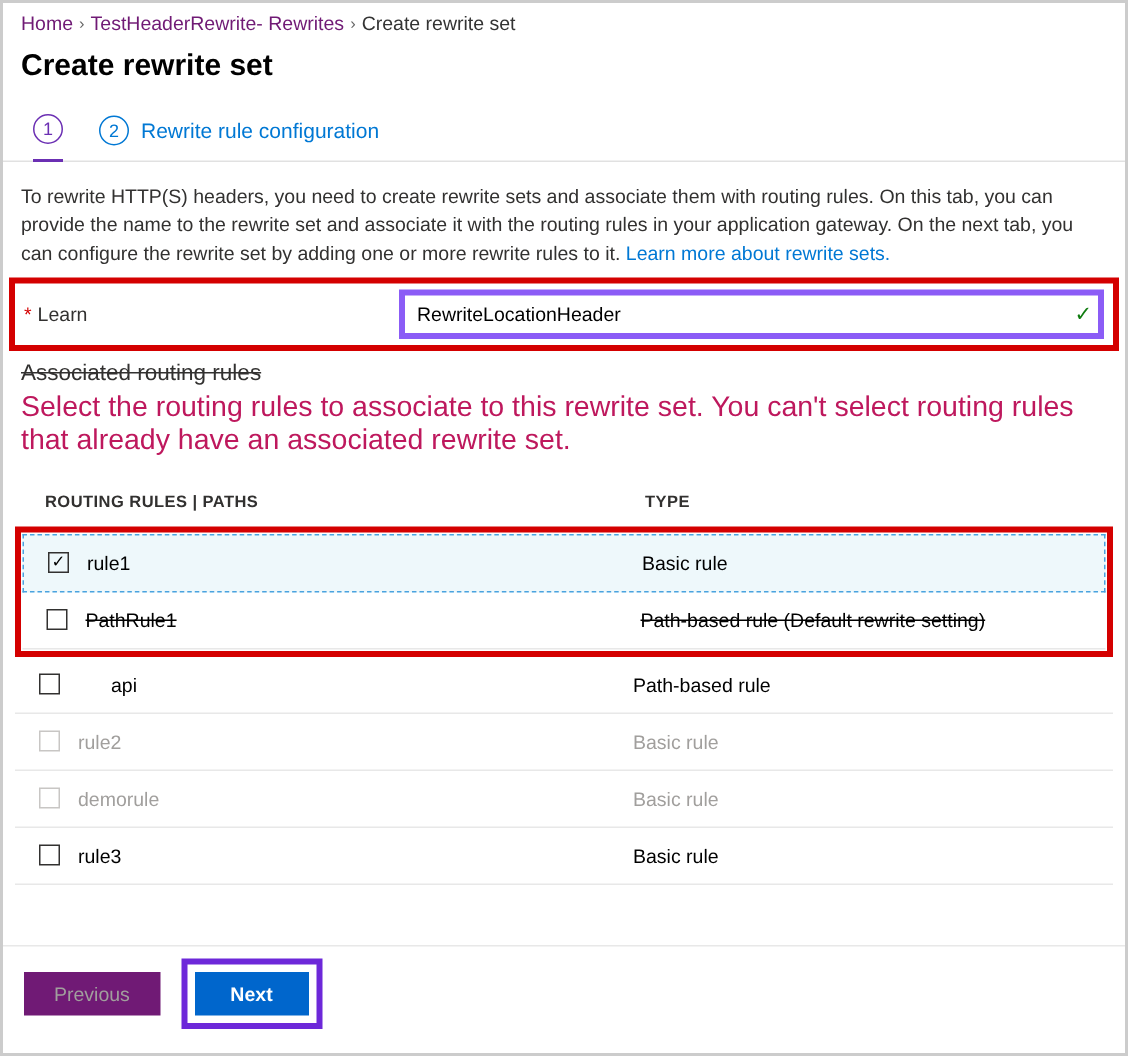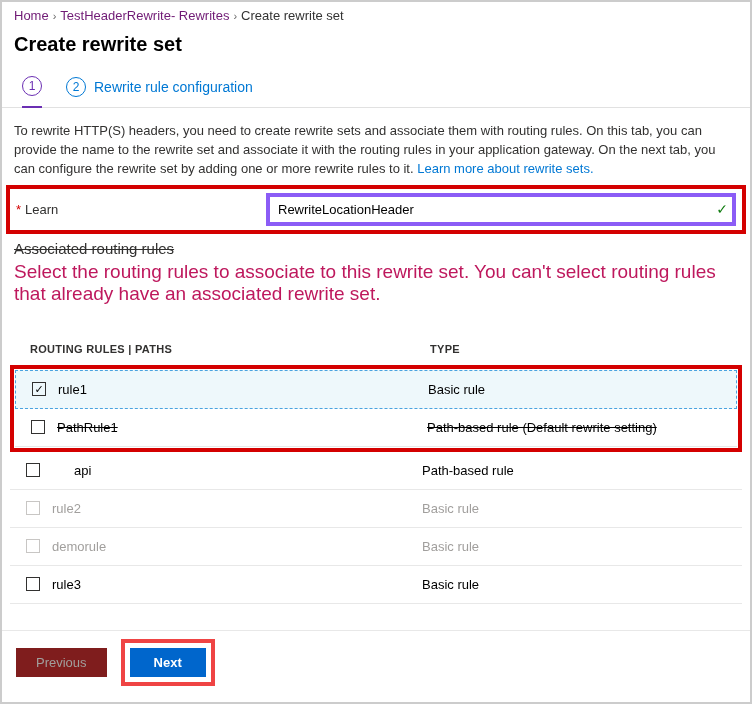--- a/index.html
+++ b/index.html
@@ -20,37 +20,37 @@
 .desc a{color:#0078d4;text-decoration:none}
 .hl{border:4px solid #d40000;margin:6px 4px;padding:4px 6px}
 .name-row{display:flex;align-items:center}
 .name-label{width:250px;font-size:13px;color:#323130}
 .req{color:#d40000;margin-right:4px}
 .name-input-wrap{flex:1;position:relative}
 .name-input{width:100%;padding:5px 28px 5px 8px;border:4px solid #8b5cf6;font-size:13px;outline:none}
 .check{position:absolute;right:8px;top:50%;transform:translateY(-50%);color:#107c10;font-size:14px}
 .section-title{font-size:15px;font-weight:400;padding:0 12px 4px;text-decoration:line-through;color:#323130}
 .section-desc{padding:0 12px 14px;font-size:19px;color:#be185d}
-.table{margin:14px 8px}
+.table{margin:0 8px}
 .thead{display:flex;padding:10px 20px;font-size:11px;font-weight:600;letter-spacing:.3px;color:#323130}
 .col1{width:400px}
 .col2{flex:1}
 .rows-hl{border:4px solid #d40000;padding:1px}
 .row{display:flex;align-items:center;padding:11px 16px;border-bottom:1px solid #e8e8e8;font-size:13px}
 .row.selected{background:#eef8fb;border:1.5px dashed #4aa3df}
 .row.disabled{color:#a19f9d}
 .chk{width:14px;height:14px;border:1.5px solid #323130;display:inline-flex;align-items:center;justify-content:center;margin-right:12px;font-size:11px;line-height:1}
 .row.disabled .chk{border-color:#c8c6c4}
 .rname{width:370px}
 .row .indent{padding-left:22px}
 .strike{text-decoration:line-through}
 .footer{position:absolute;bottom:8px;left:0;right:0;padding:8px 14px;display:flex;gap:14px;align-items:center;border-top:1px solid #e8e8e8}
 .btn{padding:7px 20px;font-size:13px;border:none;cursor:pointer}
-.btn-prev{background:#7f1d1d;color:#a19f9d}
-.next-hl{border:4px solid #ef4444;padding:5px}
+.btn-prev{background:#701a75;color:#a19f9d}
+.next-hl{border:4px solid #6d28d9;padding:5px}
 .btn-next{background:#0066cc;color:#fff;font-weight:600;padding:7px 24px}
 </style>
 </head>
 <body>
 
 <div class="breadcrumb">
   <a>Home</a>
   <span class="sep">›</span>
   <a>TestHeaderRewrite- Rewrites</a>
   <span class="sep">›</span>

